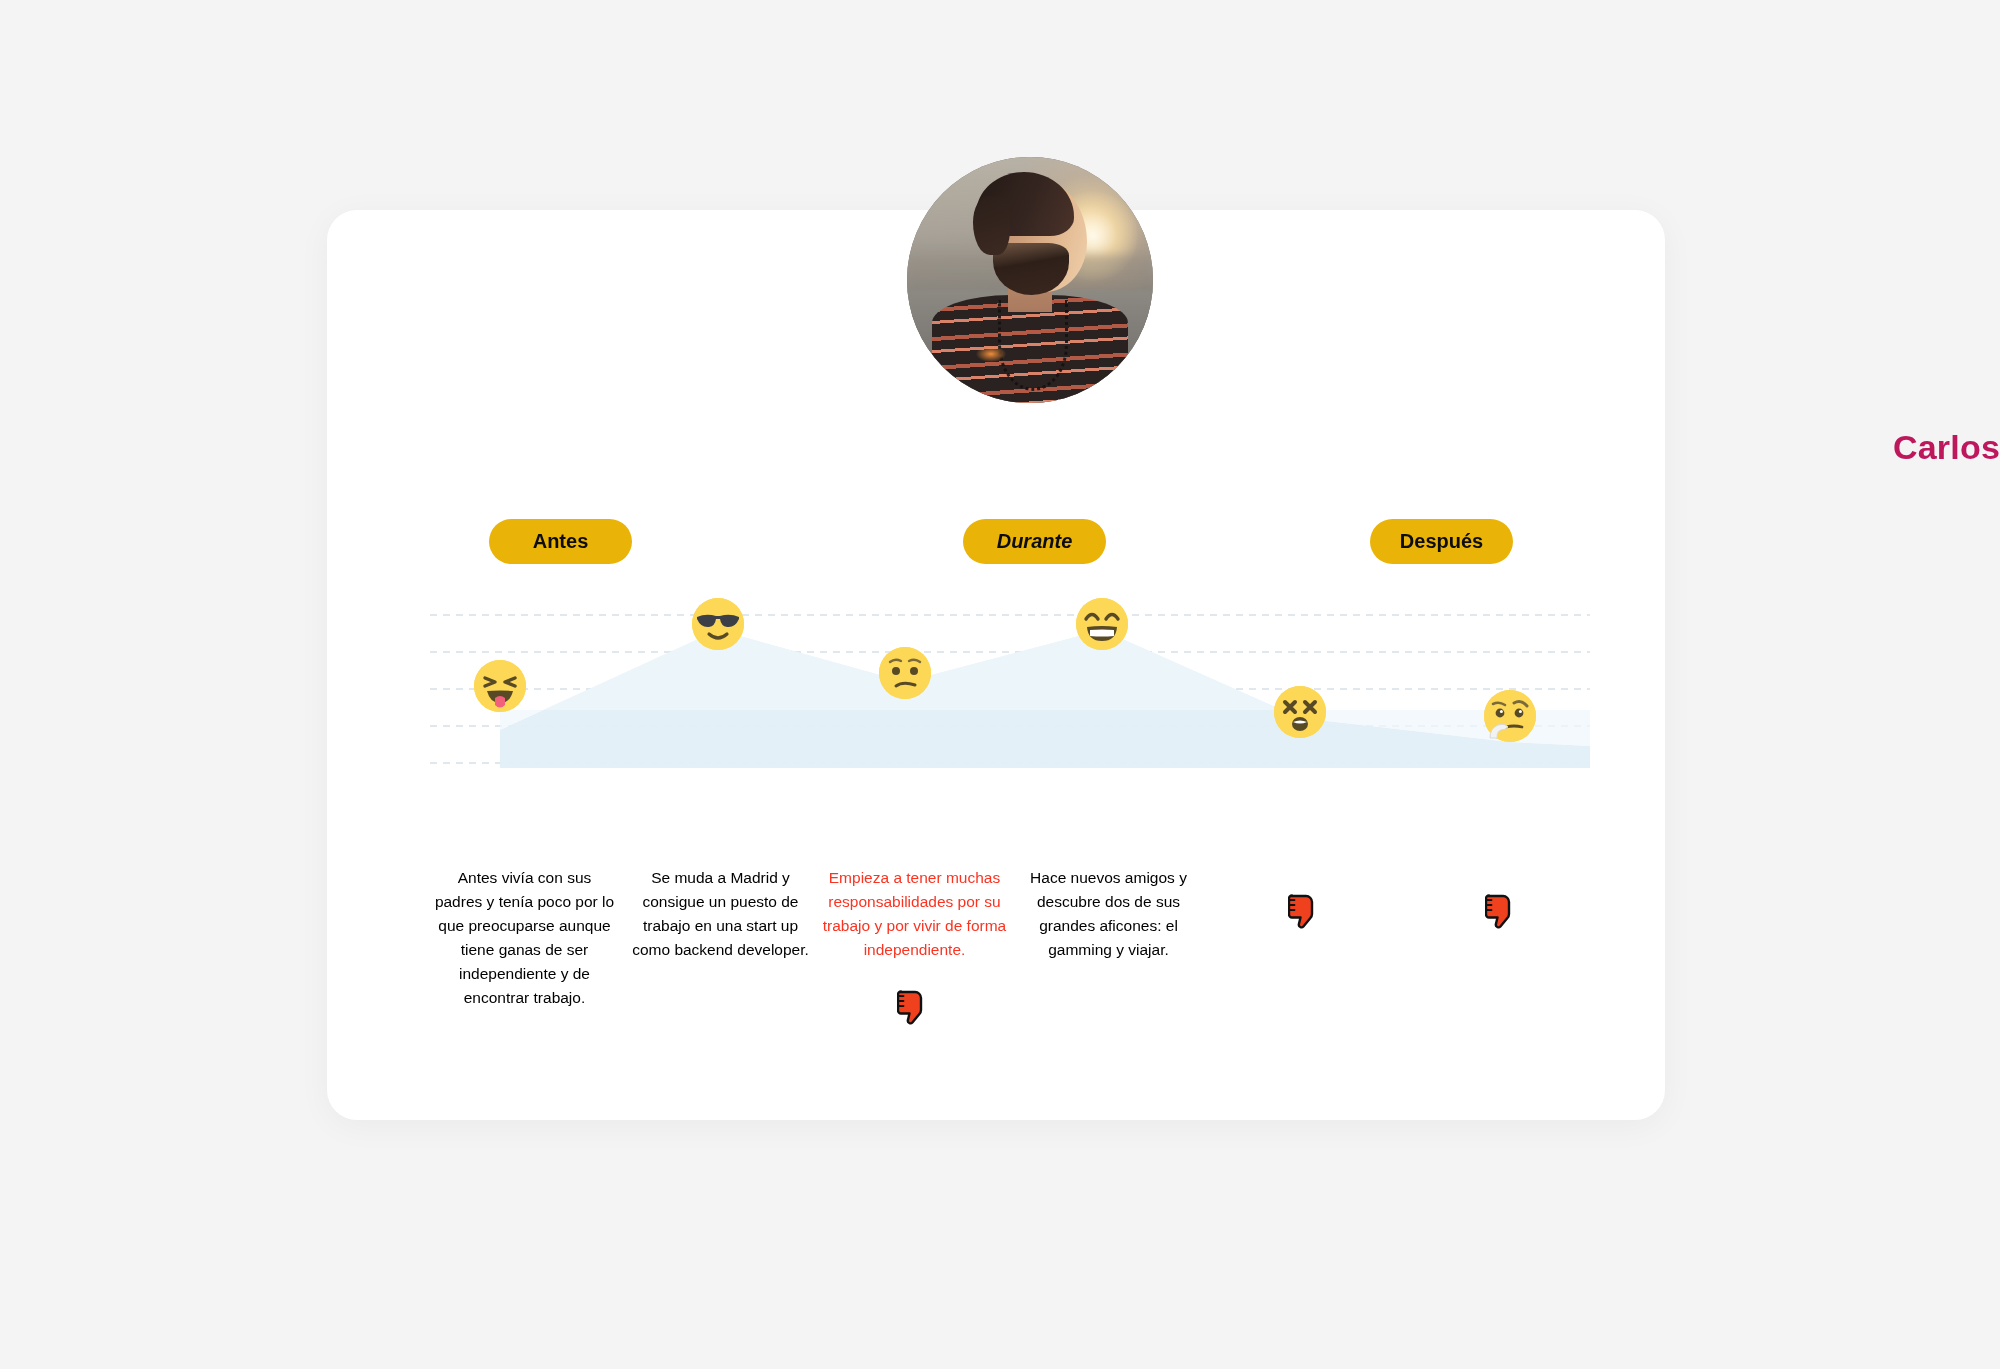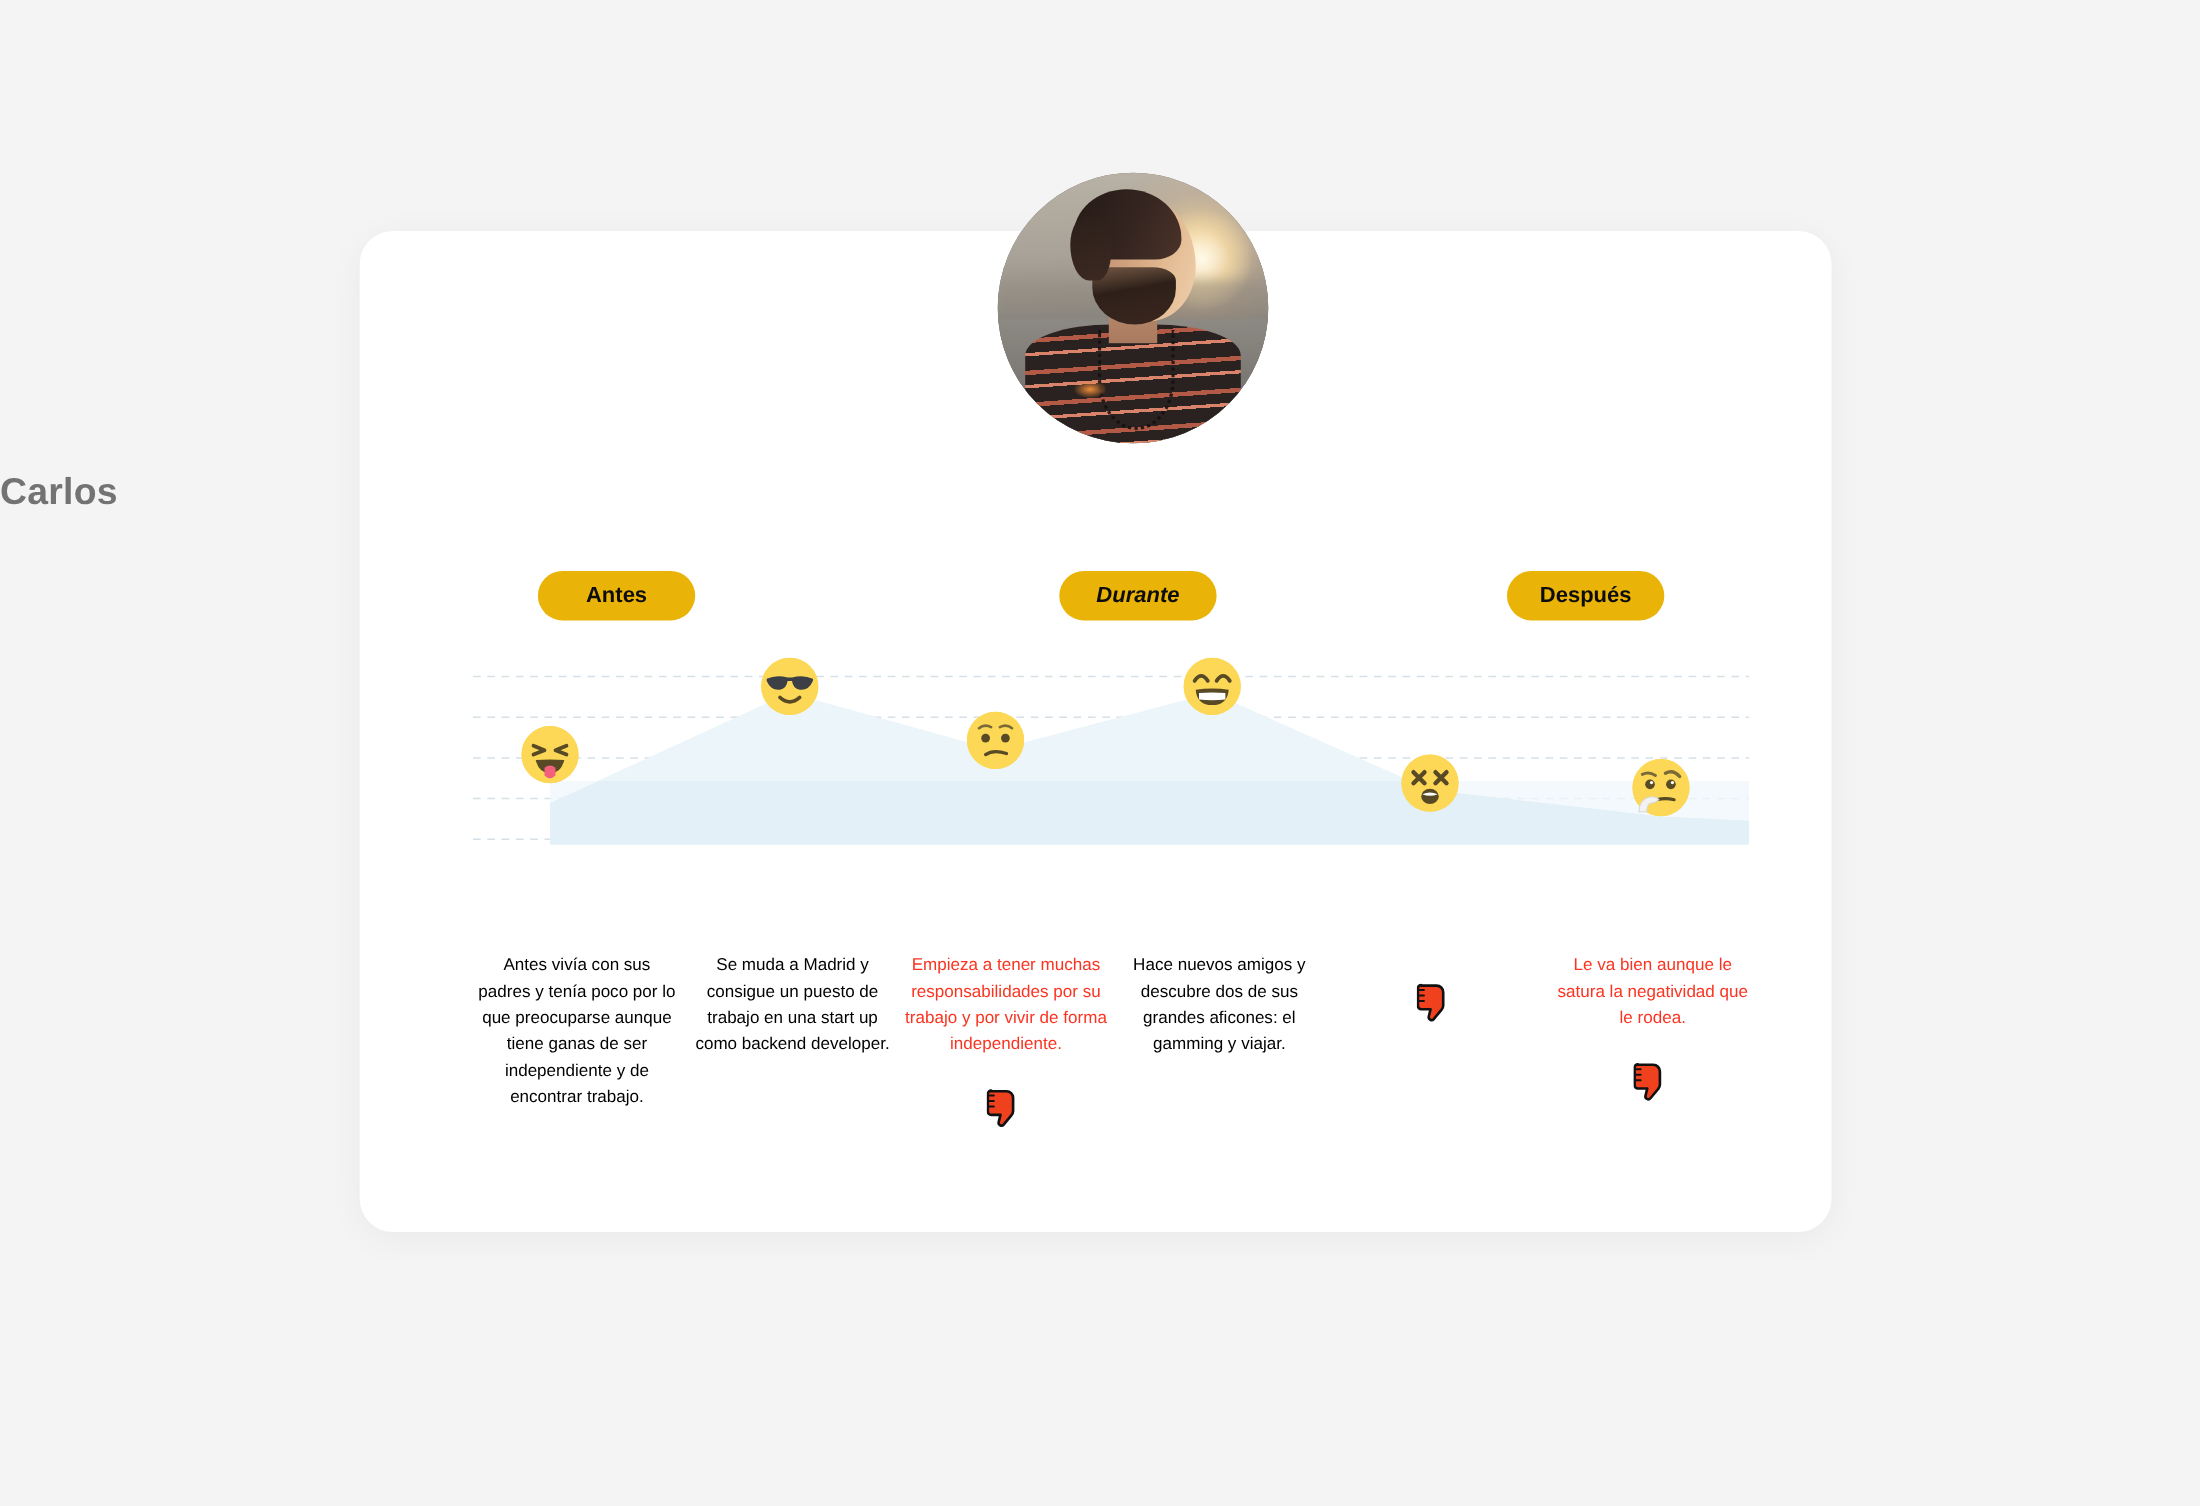--- a/index.html
+++ b/index.html
@@ -151,24 +151,24 @@
     height: 90px;
     border-radius: 50%;
     background: radial-gradient(circle, rgba(255,250,235,0.95) 0%, rgba(255,228,175,0.55) 38%, rgba(255,210,150,0) 72%);
   }
 
   
   .person-name {
     position: absolute;
     left: 0; right: 0;
     top: 428px;
-    text-align: left;
+    text-align: right;
     font-size: 34px;
     font-weight: bold;
-    color: #737373;
+    color: #be185d;
     letter-spacing: 0.2px;
   }
 
   
   .pill {
     position: absolute;
     top: 519px;
     height: 45px;
     border-radius: 23px;
     background: #eab308;
@@ -359,20 +359,19 @@
 <div class="story neg" style="left:1213px; top:866px;">
   <div class="thumb">
     <svg viewBox="0 0 36 38">
       <path d="M4 2 h14 a6 6 0 0 1 6 6 v12 a6 6 0 0 1 -1.6 4 l-7 8.4 a2.6 2.6 0 0 1 -4.5 -2.3 l1.6 -6.6 h-8.5 a3 3 0 0 1 -3 -3 v-16 a3 3 0 0 1 3 -3 z" fill="#f0411f" stroke="#111111" stroke-width="2.4" stroke-linejoin="round"></path>
       <path d="M2.5 6 h4 M2.5 11 h4 M2.5 16 h4" stroke="#111111" stroke-width="1.8" stroke-linecap="round"></path>
     </svg>
   </div>
 </div>
 
 <div class="story neg" style="left:1410px; top:866px;">
-  <div>Le va bien aunque le satura la negatividad que le rodea.</div>
   <div class="thumb">
     <svg viewBox="0 0 36 38">
       <path d="M4 2 h14 a6 6 0 0 1 6 6 v12 a6 6 0 0 1 -1.6 4 l-7 8.4 a2.6 2.6 0 0 1 -4.5 -2.3 l1.6 -6.6 h-8.5 a3 3 0 0 1 -3 -3 v-16 a3 3 0 0 1 3 -3 z" fill="#f0411f" stroke="#111111" stroke-width="2.4" stroke-linejoin="round"></path>
       <path d="M2.5 6 h4 M2.5 11 h4 M2.5 16 h4" stroke="#111111" stroke-width="1.8" stroke-linecap="round"></path>
     </svg>
   </div>
 </div>
 
 </body></html>

